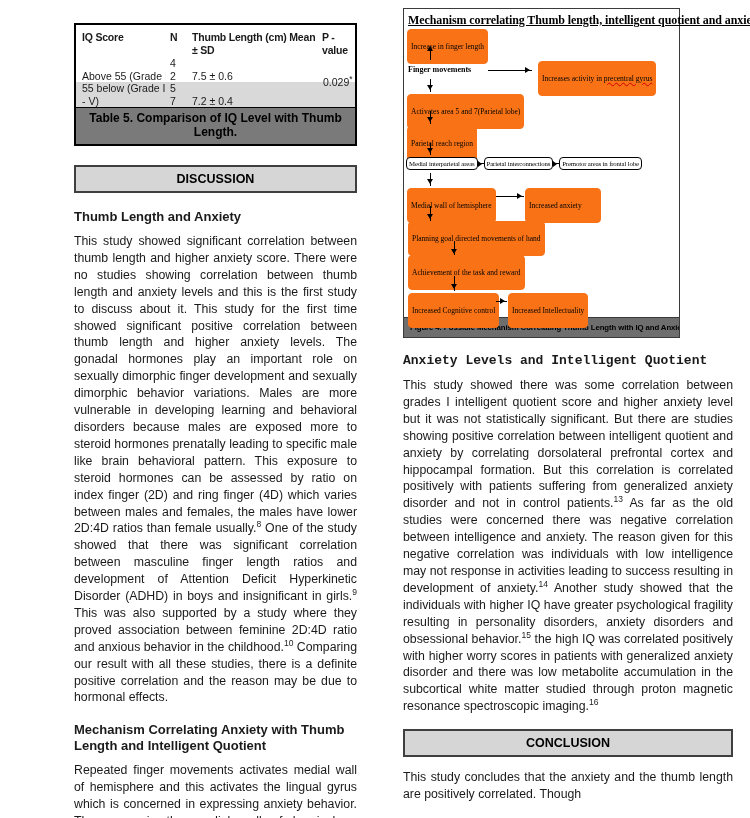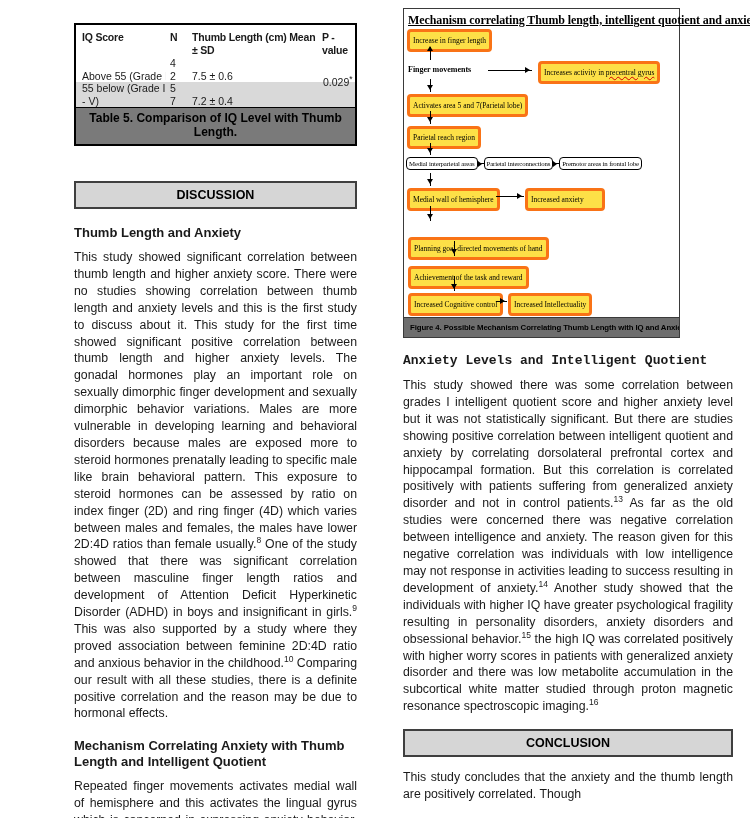--- a/index.html
+++ b/index.html
@@ -18,33 +18,33 @@
   .k1{grid-column:1;} .k2{grid-column:2;} .k3{grid-column:3;} .k4{grid-column:4;}
   .ln{white-space:nowrap;height:12.5px;line-height:12.5px;overflow:hidden;}
   .shade{background:#d9d9d9;}
   .pcell{grid-row:2/4;grid-column:4;display:flex;align-items:center;padding-left:3px;
          background:linear-gradient(180deg,#ffffff 50%,#d9d9d9 50%);}
   sup{font-size:8.5px;line-height:0;}
   .tcaption{background:#7a7a7a;border-top:1px solid #000;font-weight:bold;font-size:12px;
             line-height:14px;text-align:center;padding:3px 10px 5px;color:#000;}
 
   
-  .section-head{margin-top:35px;border:2px solid #3f3f3f;background:#d6d6d6;text-align:center;
+  .section-head{margin-top:19px;border:2px solid #3f3f3f;background:#d6d6d6;text-align:center;
                 font-weight:bold;font-size:12.5px;padding:5px 0;color:#000;}
   .subhead{font-size:13px;font-weight:bold;margin-top:16px;line-height:16px;}
   p.body{font-size:12.3px;line-height:16.9px;text-align:justify;margin:8px 0 0 0;}
 
   
   .figwrap{width:277px;}
   .figbox{position:relative;height:308px;border:1px solid #3a3a3a;background:#fff;
           font-family:"Liberation Serif",serif;font-size:7.5px;color:#000;}
   .ftitle{position:absolute;left:4px;top:4px;font-weight:bold;font-size:12px;
           text-decoration:underline;white-space:nowrap;letter-spacing:-0.1px;}
-  .fbox{position:absolute;border:3px solid #f97316;border-radius:4px;background:#fde047;
-        padding:4px 3px;white-space:nowrap;}
+  .fbox{position:absolute;border:1px solid #f97316;border-radius:4px;background:#f97316;
+        padding:12px 3px;white-space:nowrap;}
   .flabel{position:absolute;font-weight:bold;font-size:8px;white-space:nowrap;}
   .misspell{text-decoration:underline;text-decoration-style:wavy;text-decoration-color:#d00000;text-underline-offset:1px;}
   .av{position:absolute;border-left:1px solid #000;}
   .av::after{content:"";position:absolute;left:-4px;bottom:-1px;border:3.5px solid transparent;border-top:5px solid #000;}
   .av.up::after{bottom:auto;top:-1px;border-top:none;border-bottom:5px solid #000;}
   .ah{position:absolute;border-top:1px solid #000;}
   .ah::after{content:"";position:absolute;right:-1px;top:-4px;border:3.5px solid transparent;border-left:5px solid #000;}
   .frow{position:absolute;display:flex;align-items:center;font-size:6.8px;letter-spacing:-0.15px;}
   .frow .fb2{border:1px solid #000;border-radius:4px;background:#fff;padding:2px 2px;white-space:nowrap;}
   .frow .ahi{width:6px;border-top:1px solid #000;position:relative;}
@@ -147,24 +147,24 @@
           <div class="ahi"></div>
           <div class="fb2">Premotor areas in frontal lobe</div>
         </div>
 
         <div class="av" style="left:26px;top:164px;height:13px;"></div>
         <div class="fbox" style="left:3px;top:179px;">Medial wall of hemisphere</div>
         <div class="ah" style="left:92px;top:187px;width:28px;"></div>
         <div class="fbox" style="left:121px;top:179px;min-width:68px;">Increased anxiety</div>
 
         <div class="av" style="left:26px;top:197px;height:15px;"></div>
-        <div class="fbox" style="left:4px;top:228px;text-align:right;">Planning goal directed movements of hand</div>
+        <div class="fbox" style="left:4px;top:212px;text-align:right;">Planning goal directed movements of hand</div>
 
         <div class="av" style="left:50px;top:232px;height:15px;"></div>
-        <div class="fbox" style="left:4px;top:257px;">Achievement of the task and reward</div>
+        <div class="fbox" style="left:4px;top:246px;">Achievement of the task and reward</div>
 
         <div class="av" style="left:50px;top:267px;height:15px;"></div>
         <div class="fbox" style="left:4px;top:284px;">Increased Cognitive control</div>
         <div class="ah" style="left:92px;top:292px;width:11px;"></div>
         <div class="fbox" style="left:104px;top:284px;min-width:66px;">Increased Intellectuality</div>
       </div>
       <div class="figcaption">Figure 4. Possible Mechanism Correlating Thumb Length with IQ and Anxiety.</div>
     </div>
 
     <div class="subhead" style="margin-top:15px;font-family:Liberation Mono, monospace;">Anxiety Levels and Intelligent Quotient</div>

